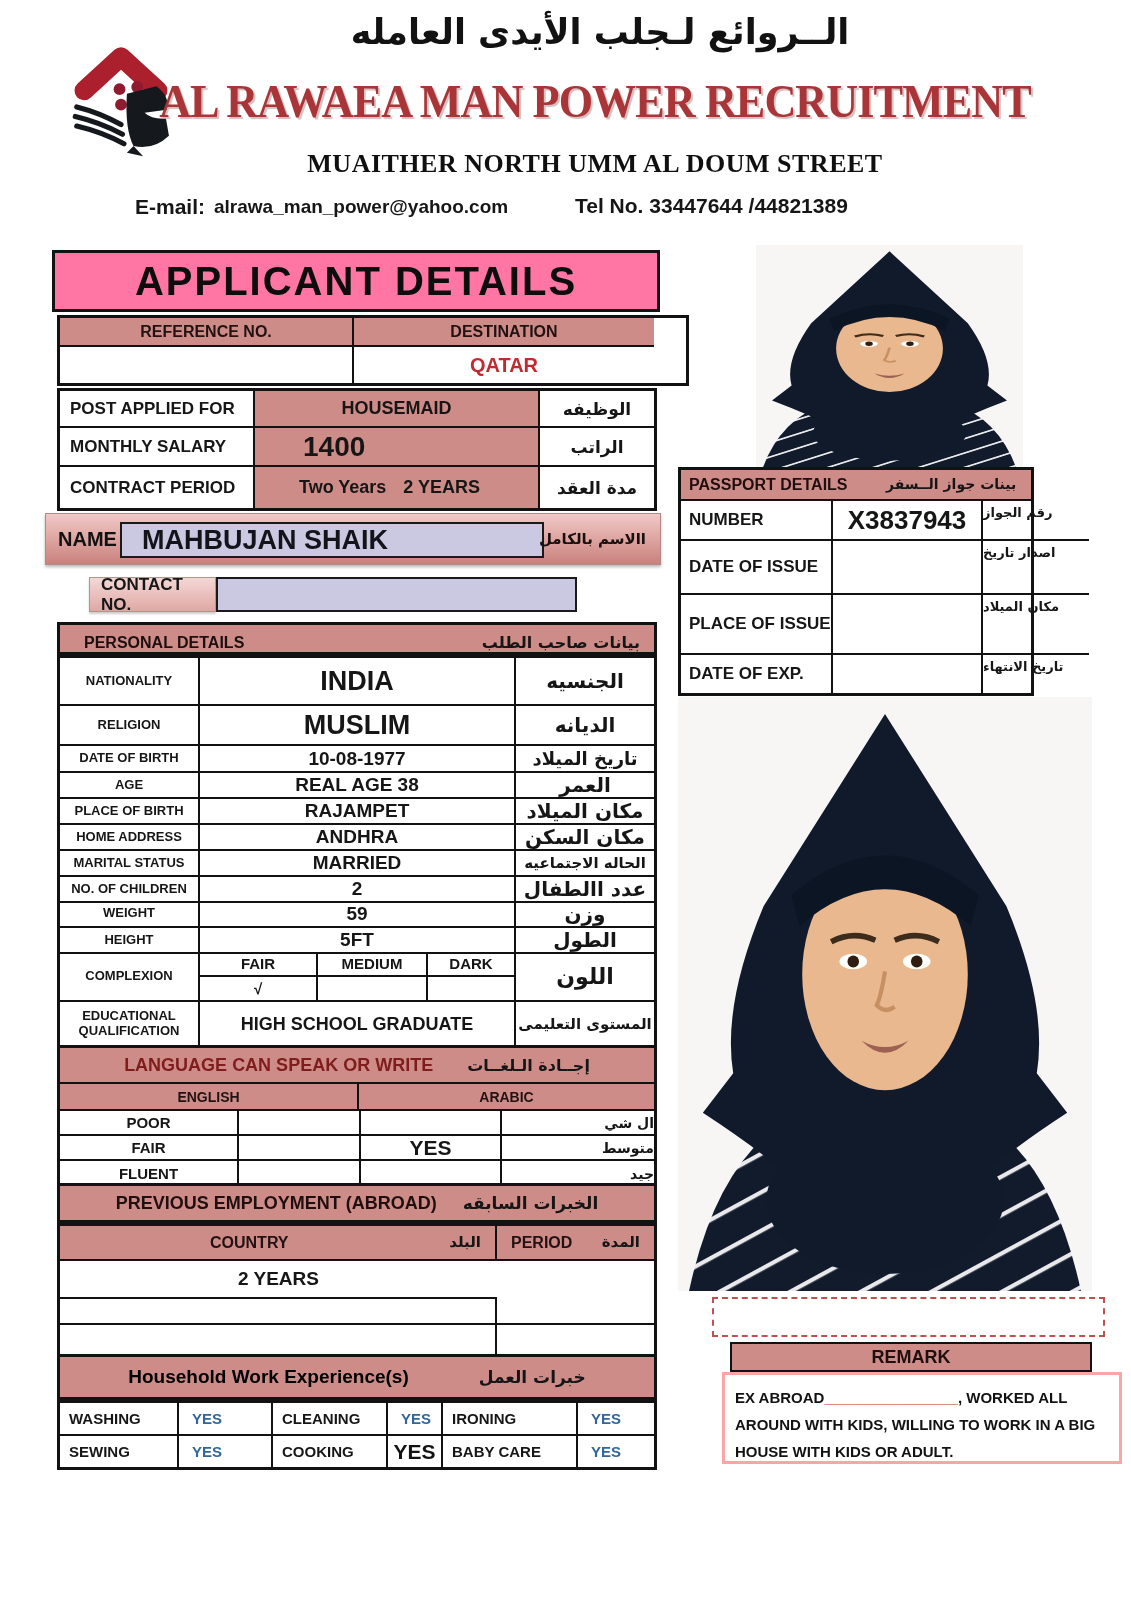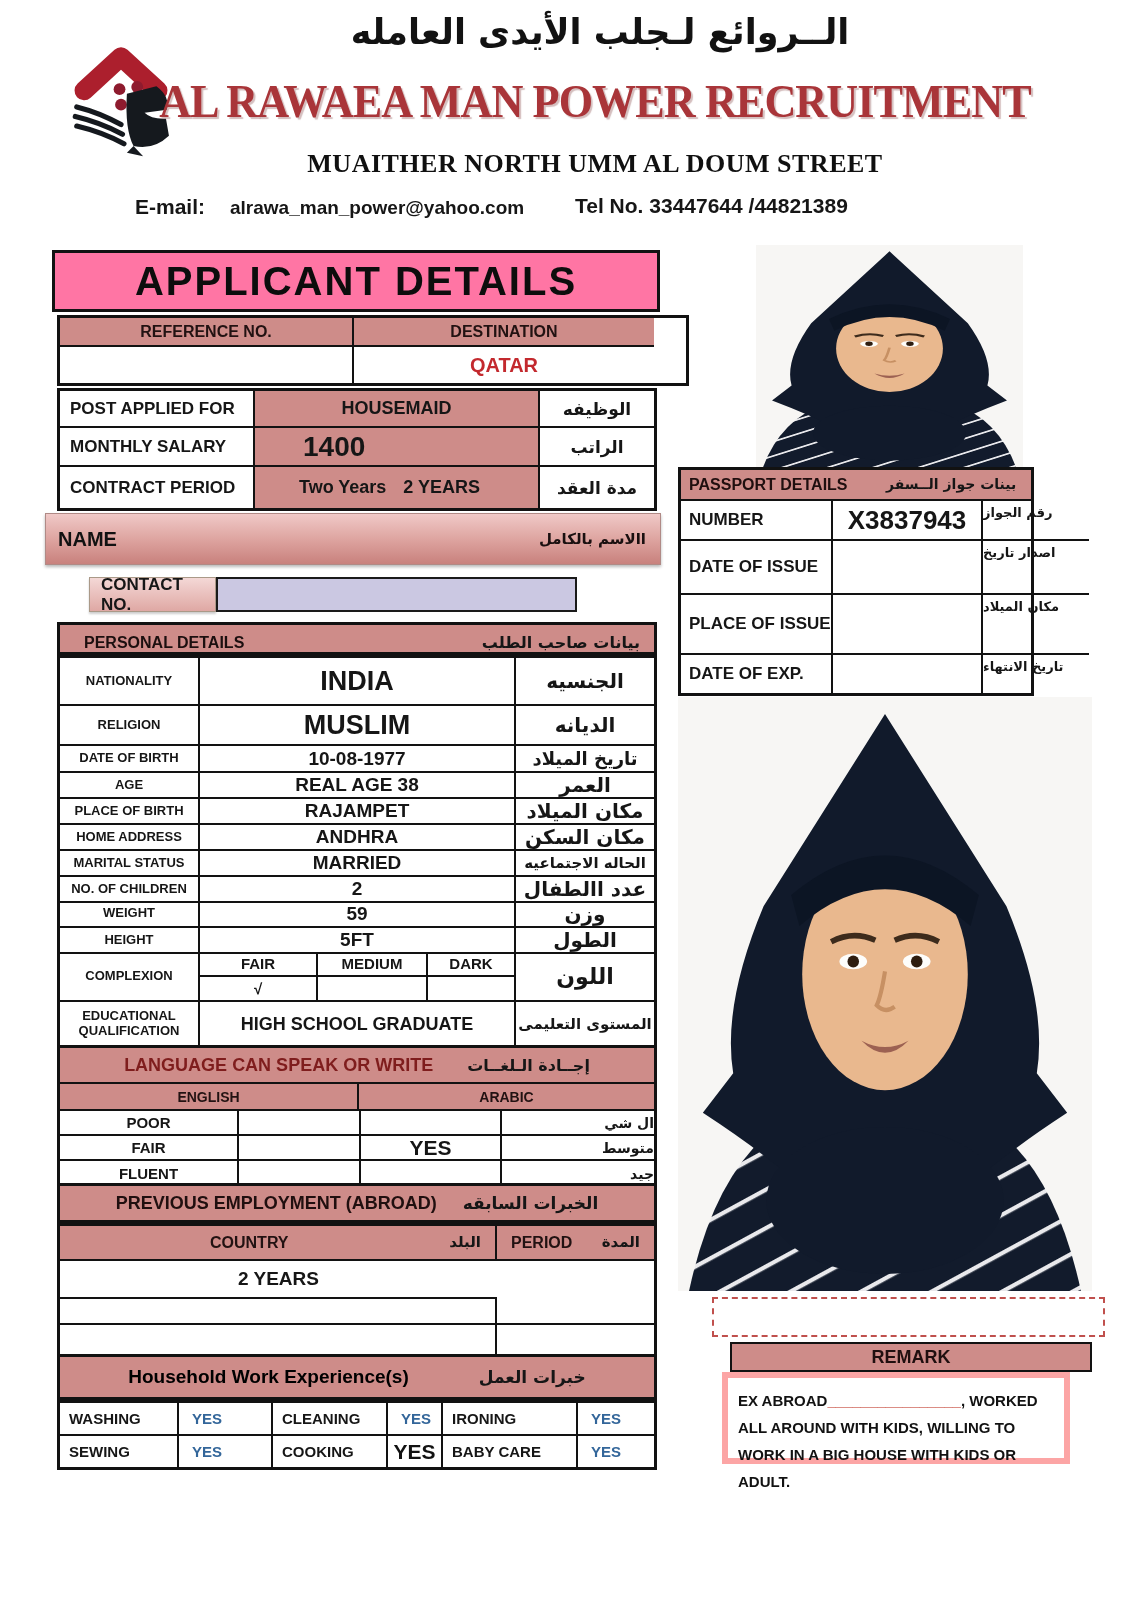--- a/index.html
+++ b/index.html
@@ -11,21 +11,21 @@
 
   
   .logo{left:62px;top:42px;width:118px;height:128px}
   .arabic-title{left:240px;top:12px;width:720px;text-align:center;font-size:35px;font-weight:bold;color:#121212}
   .company-title{left:90px;top:74px;width:1010px;text-align:center;
     font-family:"Liberation Serif",serif;font-weight:bold;font-size:47px;color:#A93539;
     letter-spacing:-1px;transform:scaleX(.94);transform-origin:center;
     text-shadow:2px 2px 1px rgba(160,110,110,.45)}
   .street{left:90px;top:149px;width:1010px;text-align:center;font-family:"Liberation Serif",serif;
     font-weight:bold;font-size:26px;letter-spacing:.5px;color:#101010}
-  .email-row{left:135px;top:195px;display:flex;align-items:flex-end;gap:25px}
+  .email-row{left:135px;top:195px;display:flex;align-items:center;gap:9px}
   .email-label{font-size:21px;font-weight:bold}
   .email-val{font-size:19px;font-weight:bold}
   .tel{left:575px;top:194px;font-size:21px;font-weight:bold}
 
   
   .rose{background:#CE8C89}
   .cell{border-right:2px solid #121212;border-bottom:2px solid #121212;display:flex;align-items:center;justify-content:center;font-weight:bold}
   .nr{border-right:none !important}
   .nb{border-bottom:none !important}
 
@@ -150,21 +150,21 @@
 
   
   .photo-sm{left:756px;top:245px;width:267px;height:222px}
   .photo-lg{left:678px;top:697px;width:414px;height:594px}
   .photo-sm svg,.photo-lg svg{display:block;width:100%;height:100%}
 
   
   .dashed-box{left:712px;top:1297px;width:393px;height:40px;border:2px dashed #C0504D}
   .remark-header{left:730px;top:1342px;width:362px;height:30px;border:2px solid #121212;
     display:flex;align-items:center;justify-content:center;font-size:18px;font-weight:bold;color:#200f0f}
-  .remark-box{left:722px;top:1372px;width:348px;height:92px;border:6px solid #fca5a5;background:#fff;
+  .remark-box{left:722px;top:1372px;width:400px;height:92px;border:3px solid #fca5a5;background:#fff;
     padding:9px 10px;font-size:15px;font-weight:bold;line-height:1.8;color:#121212}
   .remark-ul{color:#C0392B}
 </style>
 </head>
 <body>
 
 <svg class="hidden-defs" aria-hidden="true">
   <defs>
     <pattern id="stripes" width="24" height="24" patternUnits="userSpaceOnUse" patternTransform="rotate(62)">
       <rect width="24" height="24" fill="#121b2c"></rect>
@@ -244,20 +244,21 @@
     <div class="cell val rose contract-val nb">
       <span>Two Years</span>
       <span>2 YEARS</span>
     </div>
     <div class="cell arc ar nr nb" dir="rtl">مدة العقد</div>
   </div>
 </div>
 
 <div class="abs name-bar">
   <span class="name-label">NAME</span>
+  <div class="name-input">MAHBUJAN SHAIK</div>
   <span class="name-arabic ar" dir="rtl">االاسم بالكامل</span>
 </div>
 
 <div class="abs contact-label">CONTACT NO.</div>
 <div class="abs contact-input"></div>
 
 <div class="abs pd-header rose">
   <span class="en">PERSONAL DETAILS</span>
   <span class="arx ar" dir="rtl">بيانات صاحب الطلب</span>
 </div>

